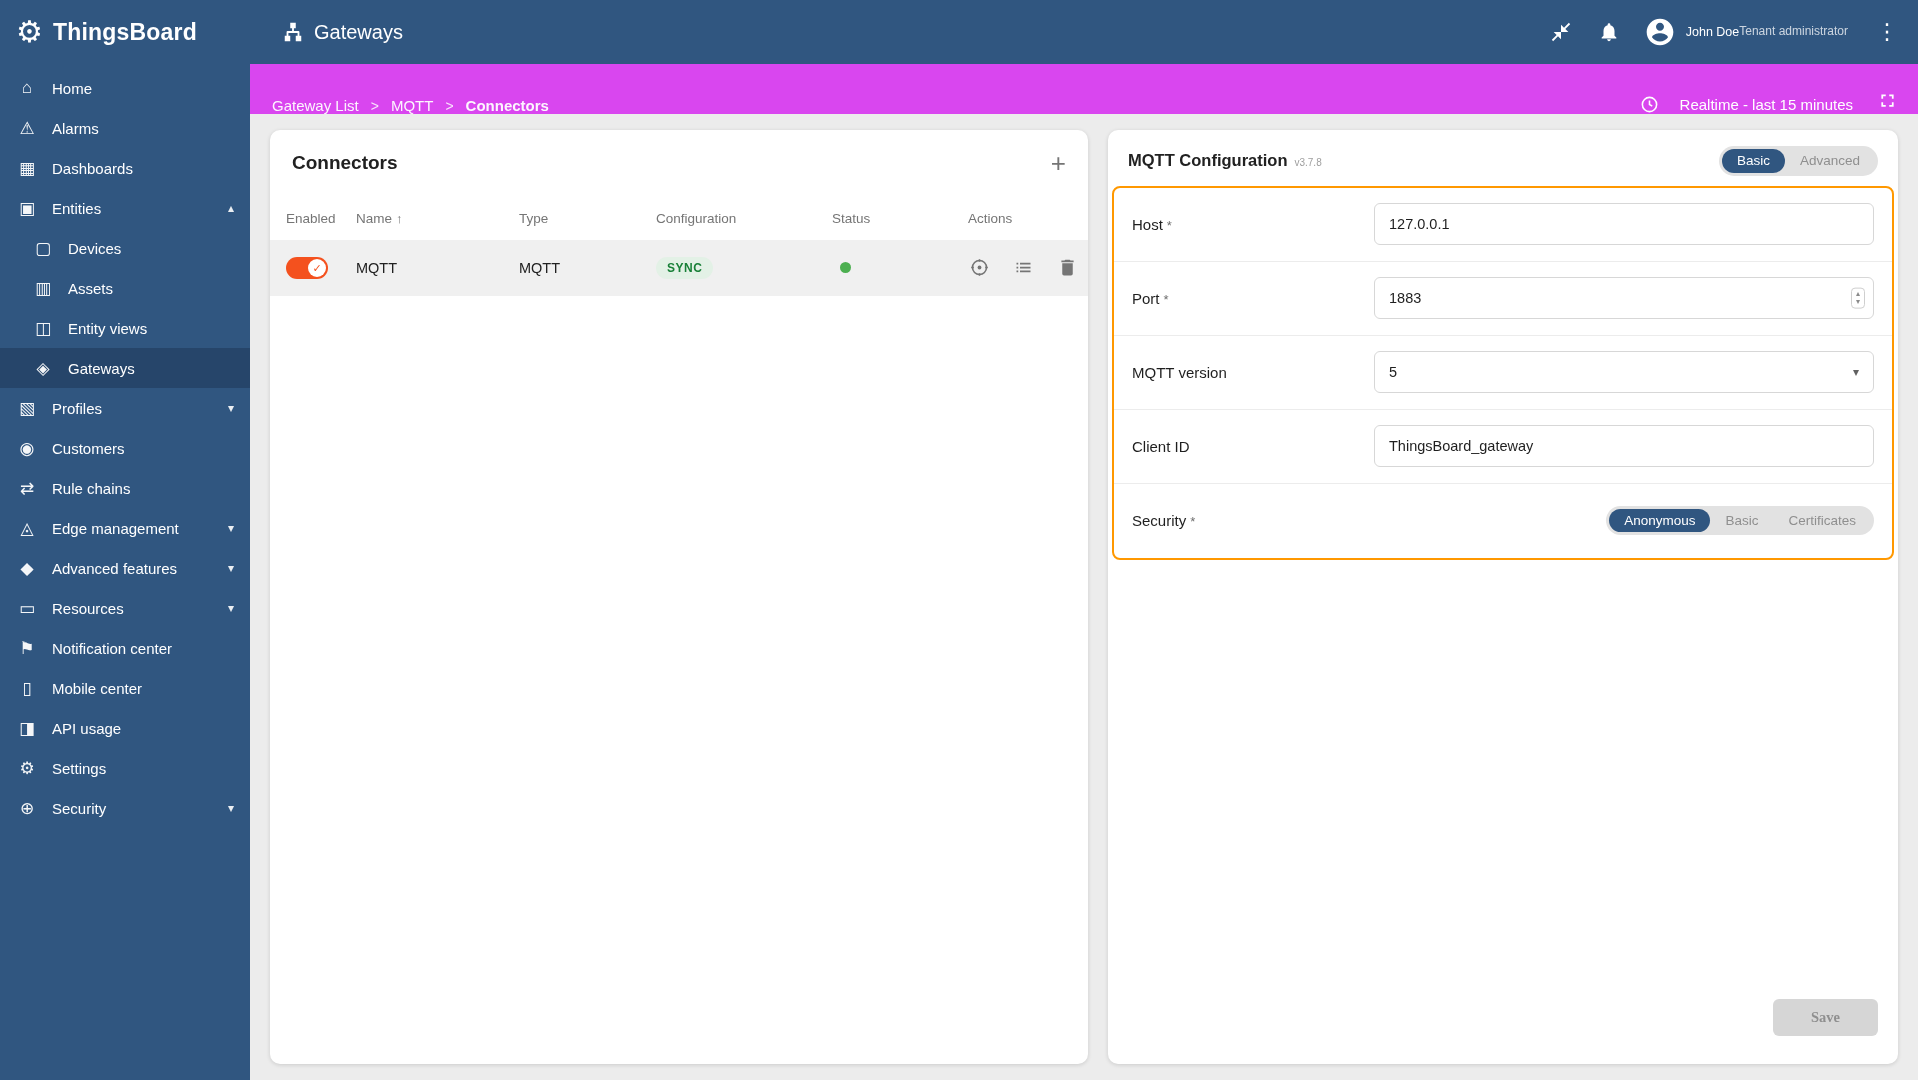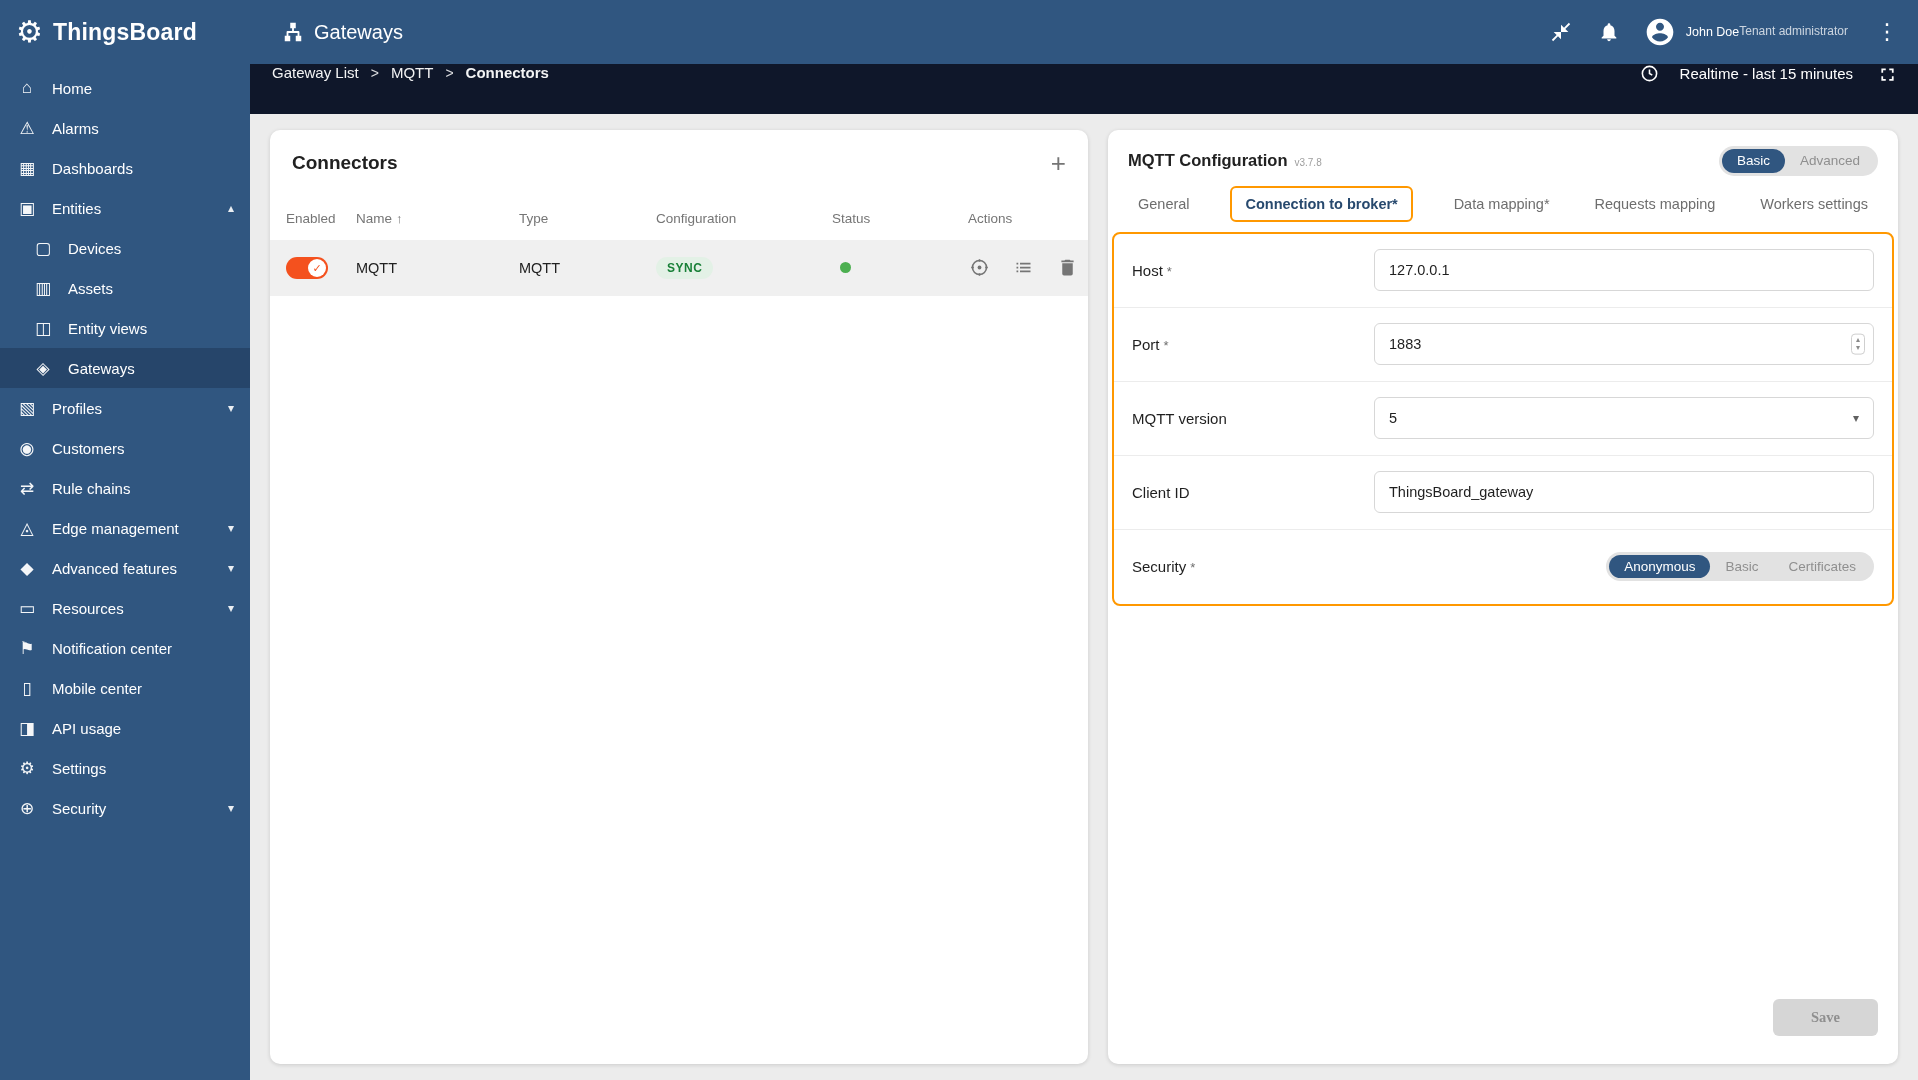--- a/index.html
+++ b/index.html
@@ -27,21 +27,21 @@
   .main{display:flex;height:1016px}
   .sidebar{width:250px;flex:0 0 250px;background:#305680;color:#fff;padding-top:4px}
   .nav-item{height:40px;display:flex;align-items:center;gap:14px;padding:0 16px;font-size:15px;cursor:pointer}
   .nav-item.child{padding-left:32px}
   .nav-item.active{background:#26456a}
   .nav-icon{width:22px;text-align:center;font-size:17px;opacity:.95}
   .nav-chevron{margin-left:auto;font-size:12px;opacity:.9}
   .right-col{flex:1;display:flex;flex-direction:column}
 
   
-  .subheader{height:50px;background:#0f172a;color:#fff;display:flex;align-items:flex-start;padding:0 20px 0 22px}
+  .subheader{height:50px;background:#d946ef;color:#fff;display:flex;align-items:flex-end;padding:0 20px 0 22px}
   .breadcrumb{display:flex;align-items:center;gap:12px;font-size:15px}
   .bc-item{opacity:.95;cursor:pointer}
   .bc-item.current{font-weight:700;cursor:default}
   .bc-sep{opacity:.85;font-size:14px}
   .realtime{margin-left:auto;display:flex;align-items:center;gap:21px;font-size:15px;cursor:pointer}
   .realtime svg{width:19px;height:19px}
   .fs-btn{margin-left:24px;color:#fff;background:none;border:none;cursor:pointer}
   .fs-btn svg{width:21px;height:21px}
 
   
@@ -299,27 +299,20 @@
           <div class="config-title">
             <h2>MQTT Configuration</h2>
             <span class="ver">v3.7.8</span>
           </div>
           <div class="seg-group">
             <span class="seg active">Basic</span>
             <span class="seg">Advanced</span>
           </div>
         </div>
 
-        <div class="tabs">
-          <span class="tab">General</span>
-          <span class="tab active">Connection to broker*</span>
-          <span class="tab">Data mapping*</span>
-          <span class="tab">Requests mapping</span>
-          <span class="tab">Workers settings</span>
-        </div>
 
         <div class="form-box">
           <div class="form-row">
             <span class="form-label">
               <span>Host</span><span class="req">*</span>
             </span>
             <span class="field">
               <input class="text-input" type="text" value="127.0.0.1" style="">
             </span>
           </div>

